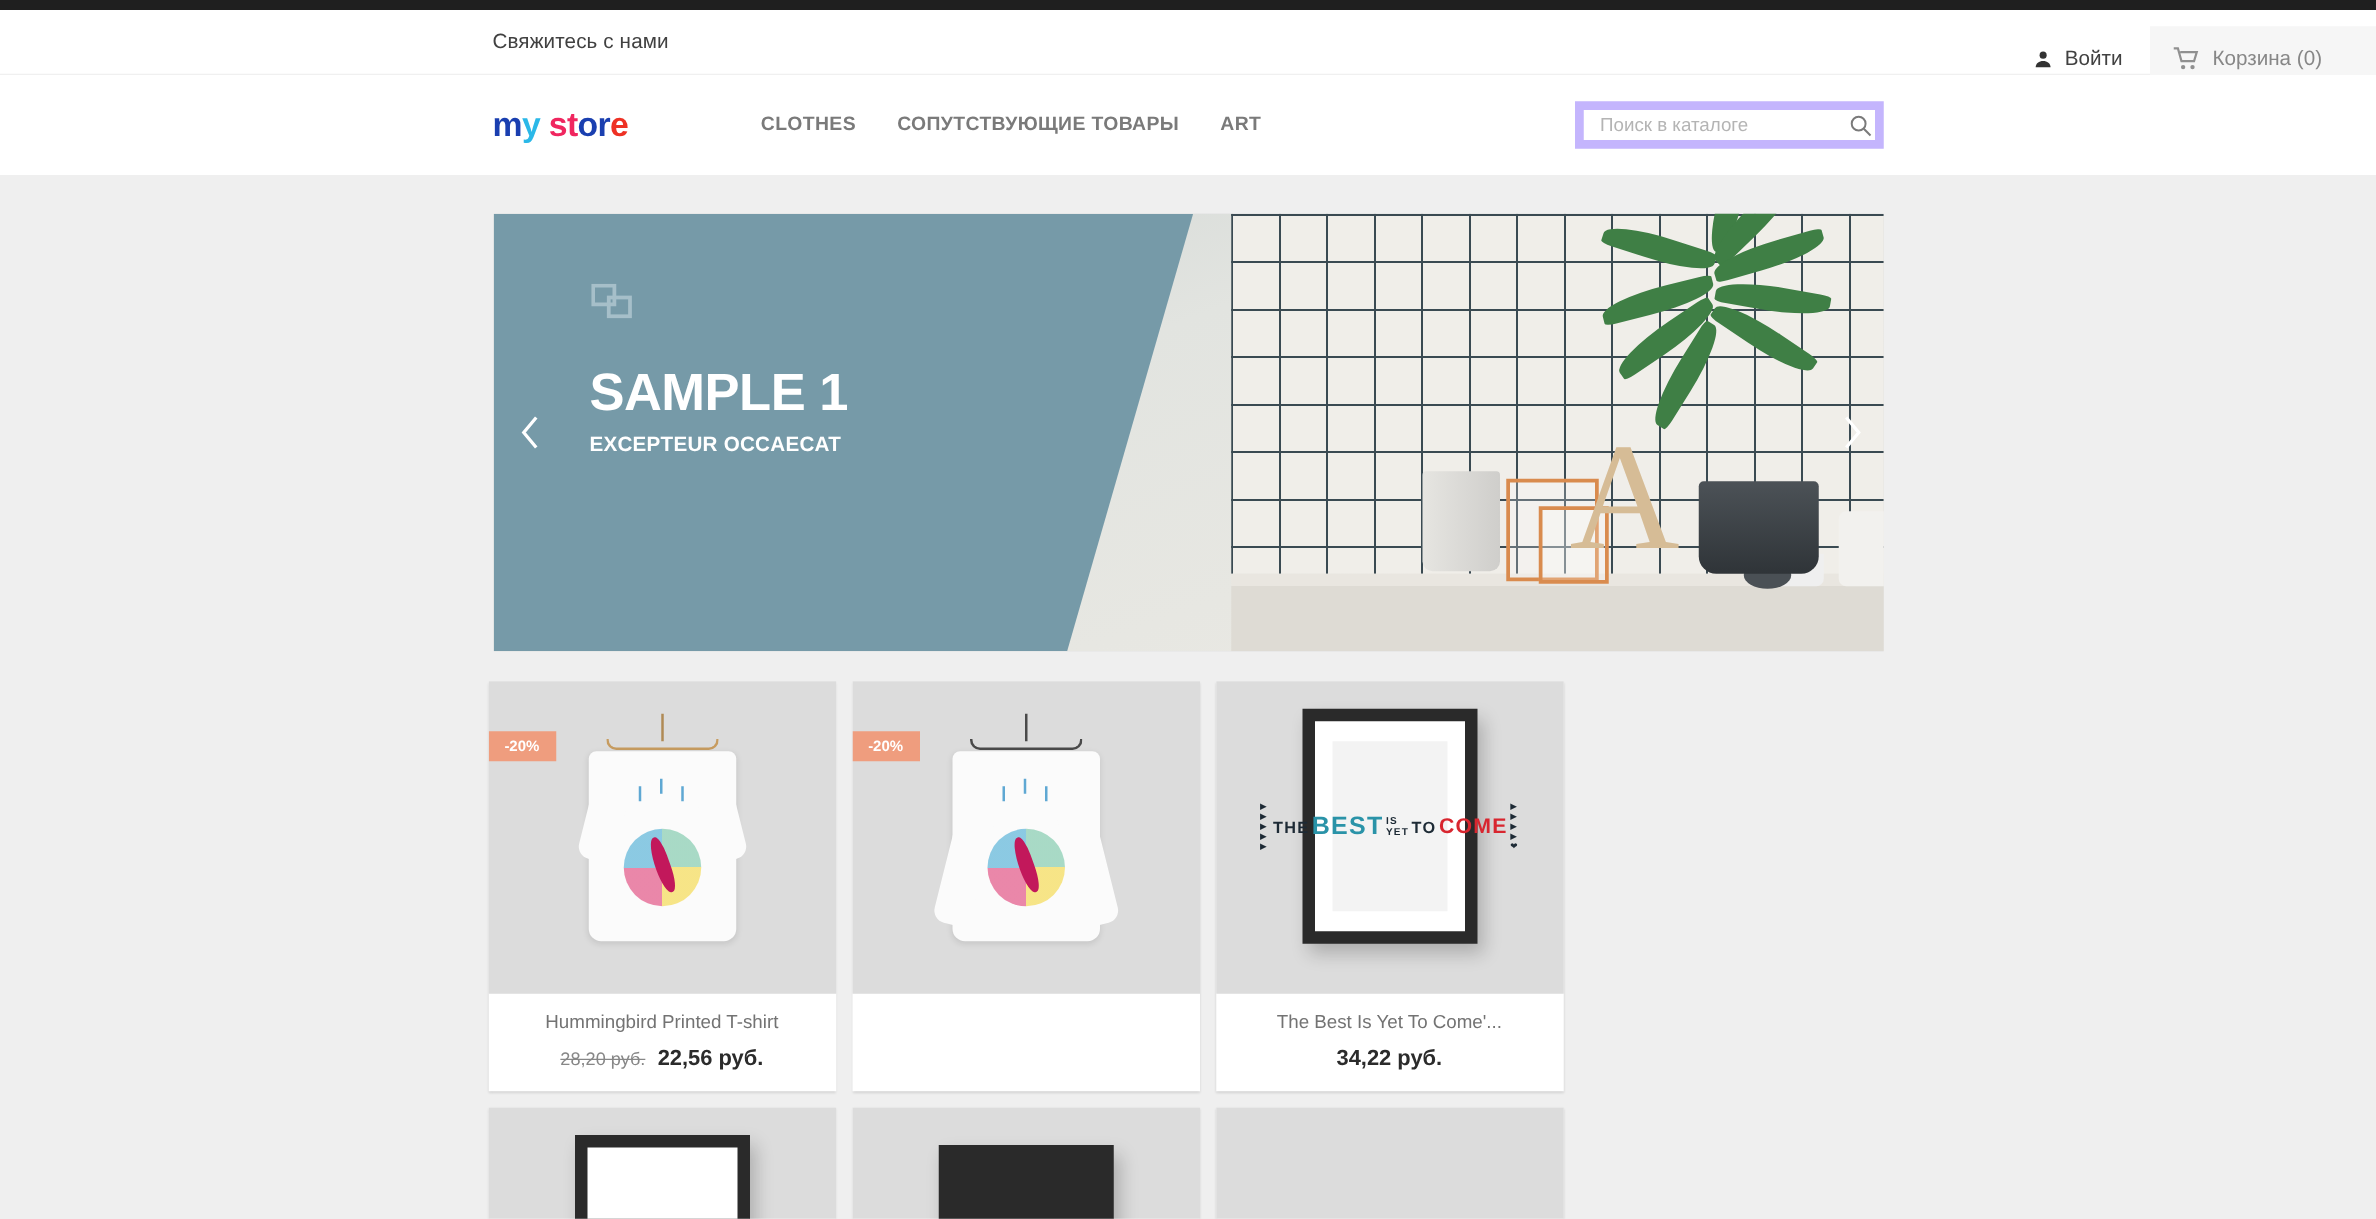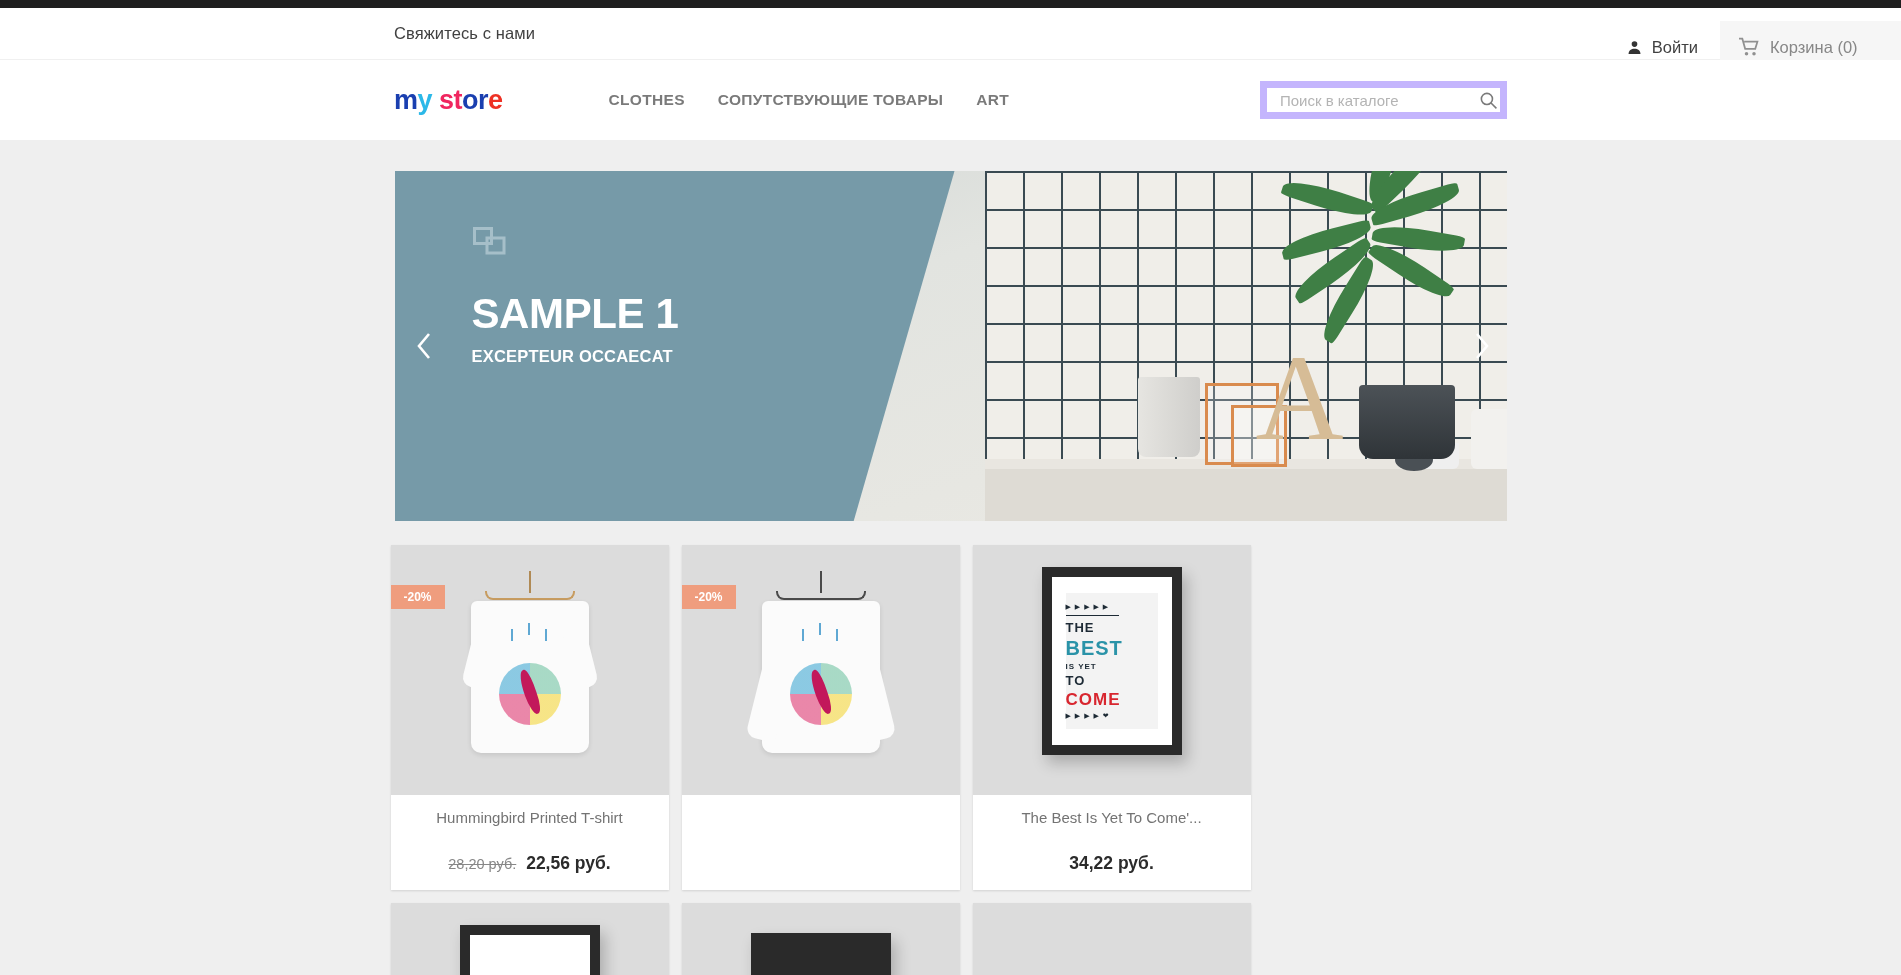--- a/index.html
+++ b/index.html
@@ -283,21 +283,21 @@
   }
   .p-info { padding: 14px 10px 16px; text-align: center; }
   .p-name {
     font-size: 15px;
     color: #737373;
     white-space: nowrap;
     overflow: hidden;
     text-overflow: ellipsis;
     cursor: pointer;
   }
-  .p-price-line { margin-top: 27px; }
+  .p-price-line { margin-top: 10px; }
   .p-old {
     font-size: 14.5px; color: #878787;
     text-decoration: line-through; margin-right: 6px;
   }
   .p-new { font-size: 17.5px; font-weight: 700; color: #2b2b2b; }
 
   
   .tshirt { position: absolute; left: 50%; top: 26px; transform: translateX(-50%); width: 150px; height: 200px; }
   .hanger-hook { position:absolute; left:50%; top:0; width:2px; height:22px; background:#b08a55; transform:translateX(-50%);}
   .hanger-bar { position:absolute; left:50%; top:20px; width:90px; height:9px; border:2px solid #c79c60; border-top:0; border-radius:0 0 8px 8px; transform:translateX(-50%);}
@@ -326,22 +326,22 @@
     position:absolute; width:2px; height:12px; background:#5fa8d3;
   }
 
   
   .frame {
     position:absolute; left:50%; top:22px; transform:translateX(-50%);
     width:140px; height:188px; background:#2a2a2a; padding:10px;
     box-shadow: 5px 8px 14px rgba(0,0,0,0.22);
   }
   .mat { width:100%; height:100%; background:#ffffff; padding:16px 14px;}
-  .poster { width:100%; height:100%; background:#f3f3f3; display:flex; flex-direction:column;
-            align-items:flex-start; justify-content:center; gap:2px; }
+  .poster { width:100%; height:100%; background:#f3f3f3; display:flex; flex-direction:row;
+            align-items:center; justify-content:center; gap:2px; }
   .po-row { font-size:7px; letter-spacing:1px; color:#1d2a35; }
   .po-teal { color:#2a93a8; font-size:20px; font-weight:700; letter-spacing:1px; }
   .po-red  { color:#d8262f; font-size:17px; font-weight:700; letter-spacing:1px;}
   .po-dark { color:#1d2a35; font-size:13px; font-weight:700; letter-spacing:1px;}
   .po-small{ color:#1d2a35; font-size:8px; font-weight:700; letter-spacing:1px;}
   .po-rule { width:58%; height:1px; background:#1d2a35; margin:2px 0; }
 </style>
 </head>
 <body>
 

